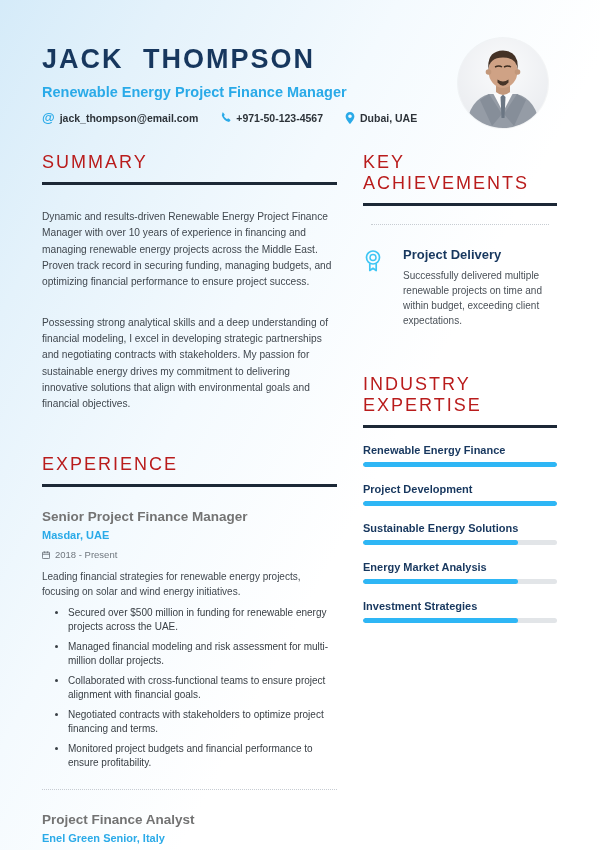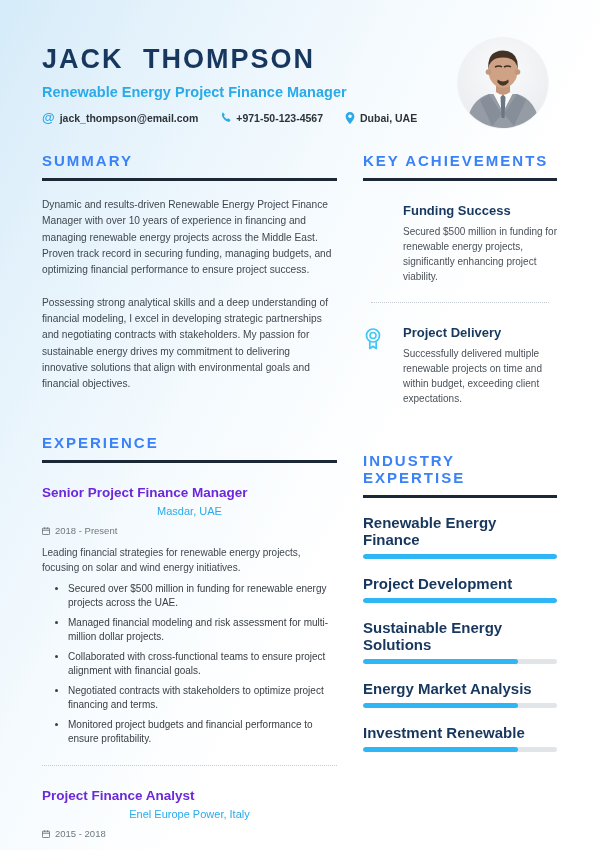--- a/index.html
+++ b/index.html
@@ -27,49 +27,49 @@
     position:absolute; top:38px; right:52px; width:90px; height:90px;
     border-radius:50%; overflow:hidden; background:#f2f4f6;
     box-shadow:0 0 0 1px rgba(0,0,0,0.04);
   }
 
   
   .columns { display:flex; gap:26px; margin-top:28px; }
   .col-left { width:295px; flex:none; }
   .col-right { width:194px; flex:none; }
 
-  .section-title { font-size:15px; font-weight:bold; color:#3b82f6; letter-spacing:2px; }
+  .section-title { font-size:18px; font-weight:normal; color:#b91c1c; letter-spacing:2px; }
   .section-rule { height:3px; background:#1c2836; margin-top:9px; }
 
   
-  .summary-para { margin-top:16px; font-size:10.2px; line-height:1.6; color:#40474e; }
+  .summary-para { margin-top:24px; font-size:10.2px; line-height:1.6; color:#40474e; }
 
   
   .experience-section { margin-top:42px; }
   .job { margin-top:22px; }
-  .job-role { font-size:13.5px; font-weight:bold; color:#6d28d9; }
-  .job-company { margin-top:5px; font-size:11px; font-weight:normal; color:#2aaae8;text-align:center; }
+  .job-role { font-size:13.5px; font-weight:bold; color:#737373; }
+  .job-company { margin-top:5px; font-size:11px; font-weight:bold; color:#2aaae8; }
   .job-dates { display:flex; align-items:center; gap:5px; margin-top:8px; font-size:9.5px; color:#70777e; }
   .job-desc { margin-top:9px; font-size:10px; line-height:1.5; color:#40474e; }
   .job-bullets { margin-top:6px; padding-left:26px; }
   .job-bullets li { font-size:10px; line-height:1.35; color:#3a4046; margin-top:7px; }
   .dotted-sep { border-top:1px dotted #c7ccd2; margin:20px 0 0 0; }
 
   
   .ach-item { display:flex; margin-top:22px; }
   .ach-icon-slot { width:40px; flex:none; padding-top:2px; }
   .ach-body { flex:1; }
   .ach-title { font-size:13px; font-weight:bold; color:#17375e; }
   .ach-text { margin-top:6px; font-size:10px; line-height:1.5; color:#4a5158; }
   .ach-sep { border-top:1px dotted #c7ccd2; margin:18px 8px 0 8px; }
 
   
   .industry-section { margin-top:46px; }
   .skill { margin-top:13px; }
-  .skill-name { font-size:15px; font-weight:bold; color:#17375e;margin-top:16px; }
+  .skill-name { font-size:11px; font-weight:bold; color:#17375e;margin-top:16px; }
   .skill-bar { margin-top:6px; height:5px; background:#e2e5e8; border-radius:3px; overflow:hidden; }
   .skill-fill { height:100%; background:#2eb6f5; border-radius:3px; }
 </style>
 </head>
 <body>
 
 <div class="page">
 
   <div>
     <div class="name">JACK THOMPSON</div>
@@ -164,21 +164,21 @@
               <li>Collaborated with cross-functional teams to ensure project alignment with financial goals.</li>
               <li>Negotiated contracts with stakeholders to optimize project financing and terms.</li>
               <li>Monitored project budgets and financial performance to ensure profitability.</li>
             </ul>
         </div>
 
         <div class="dotted-sep"></div>
 
         <div class="job">
           <div class="job-role">Project Finance Analyst</div>
-          <div class="job-company">Enel Europe Power, Italy</div>
+          <div class="job-company">Enel Green Senior, Italy</div>
           <div class="job-dates">
             <svg width="8" height="8" viewBox="0 0 10 10">
               <rect x="0.5" y="1.5" width="9" height="8" rx="1" fill="none" stroke="#70777e" stroke-width="1.2"></rect>
               <line x1="0.5" y1="4" x2="9.5" y2="4" stroke="#70777e" stroke-width="1.2"></line>
               <line x1="3" y1="0.5" x2="3" y2="2.5" stroke="#70777e" stroke-width="1.2"></line>
               <line x1="7" y1="0.5" x2="7" y2="2.5" stroke="#70777e" stroke-width="1.2"></line>
             </svg>
             <span>2015 - 2018</span>
           </div>
           <div class="job-desc">Analyzed financial data and supported project financing for renewable energy projects in Europe.</div>
@@ -186,27 +186,20 @@
         </div>
       </div>
     </div>
 
     <div class="col-right">
 
       <div>
         <div class="section-title">KEY ACHIEVEMENTS</div>
         <div class="section-rule"></div>
 
-        <div class="ach-item">
-          <div class="ach-icon-slot"></div>
-          <div class="ach-body">
-            <div class="ach-title">Funding Success</div>
-            <div class="ach-text">Secured $500 million in funding for renewable energy projects, significantly enhancing project viability.</div>
-          </div>
-        </div>
 
         <div class="ach-sep"></div>
 
         <div class="ach-item">
           <div class="ach-icon-slot">
             <svg width="20" height="24" viewBox="0 0 20 24">
               <circle cx="10" cy="8.5" r="6.5" fill="none" stroke="#3ec6f4" stroke-width="1.7"></circle>
               <circle cx="10" cy="8.5" r="3" fill="none" stroke="#3ec6f4" stroke-width="1.5"></circle>
               <path d="M6.8 14.5 L6.8 21.5 L10 19.3 L13.2 21.5 L13.2 14.5" fill="none" stroke="#3ec6f4" stroke-width="1.7" stroke-linejoin="round"></path>
             </svg>
@@ -247,21 +240,21 @@
 
 
             <div class="skill">
               <div class="skill-name">Energy Market Analysis</div>
               <div class="skill-bar">
                 <div class="skill-fill" style="width: 80%;"></div>
               </div>
             </div>
 
             <div class="skill">
-              <div class="skill-name">Investment Renewable</div>
+              <div class="skill-name">Investment Strategies</div>
               <div class="skill-bar">
                 <div class="skill-fill" style="width: 80%;"></div>
               </div>
             </div>
 
           </div>
       </div>
 
     </div>
   </div>

